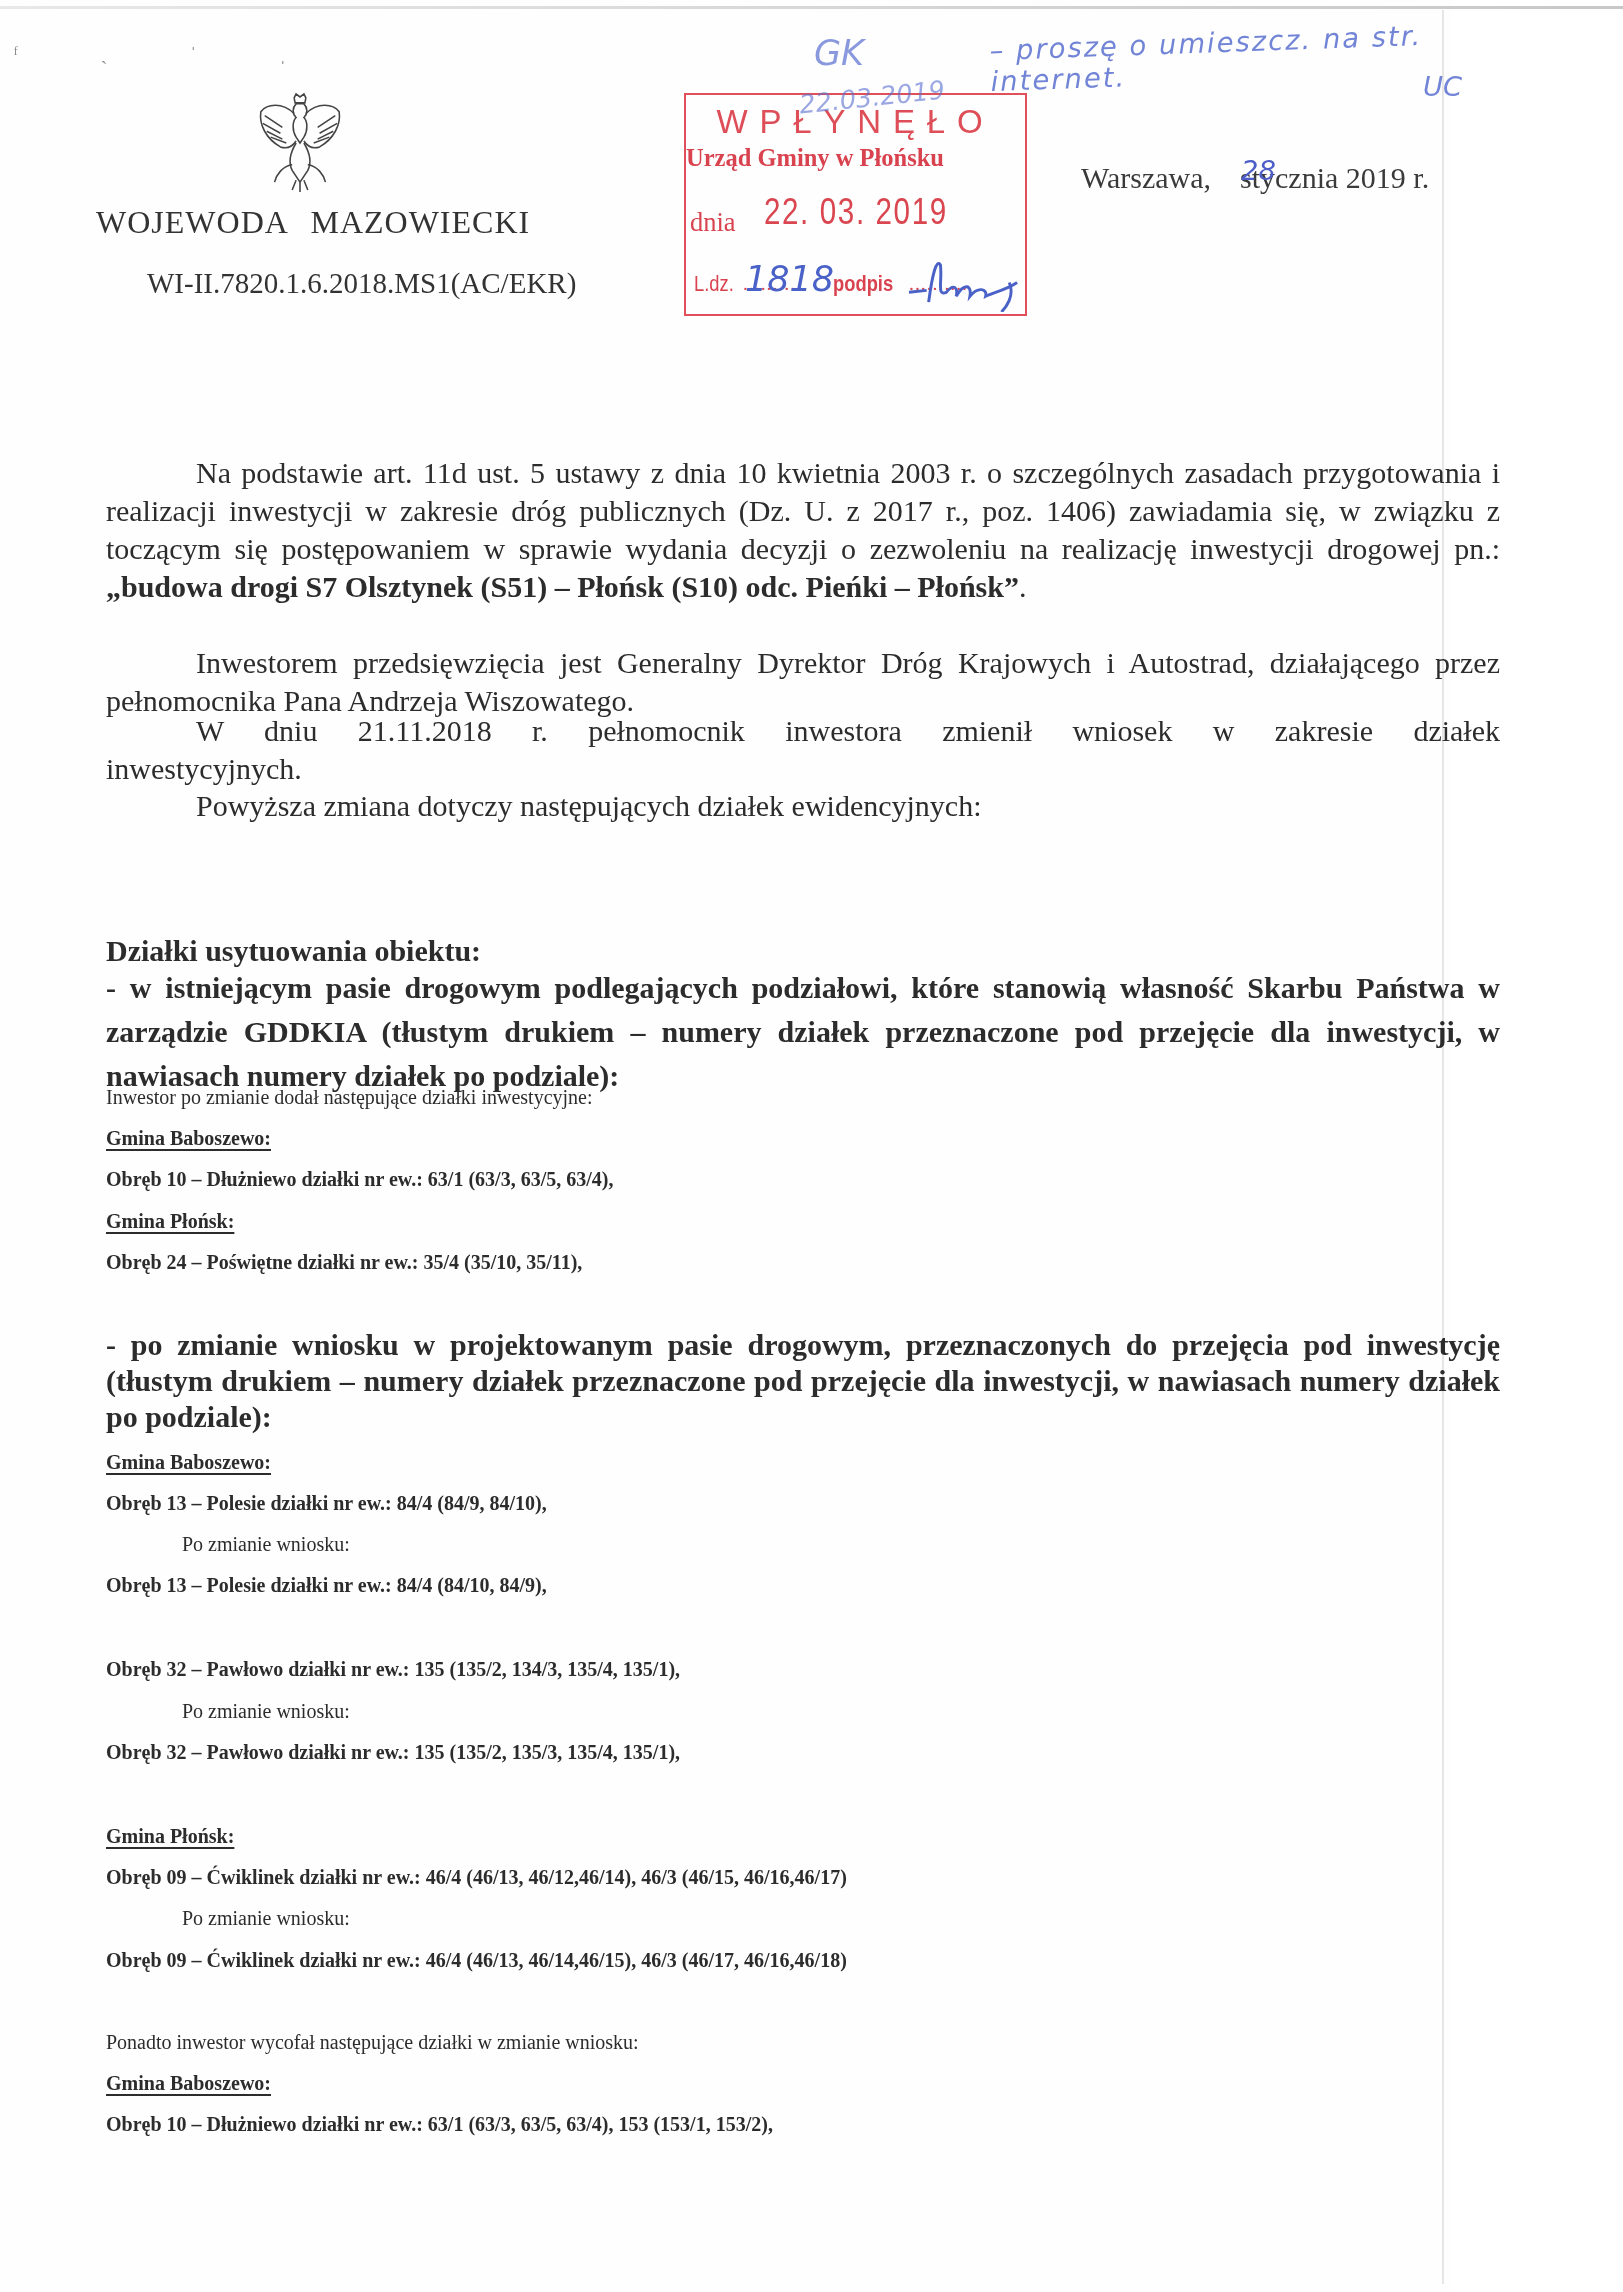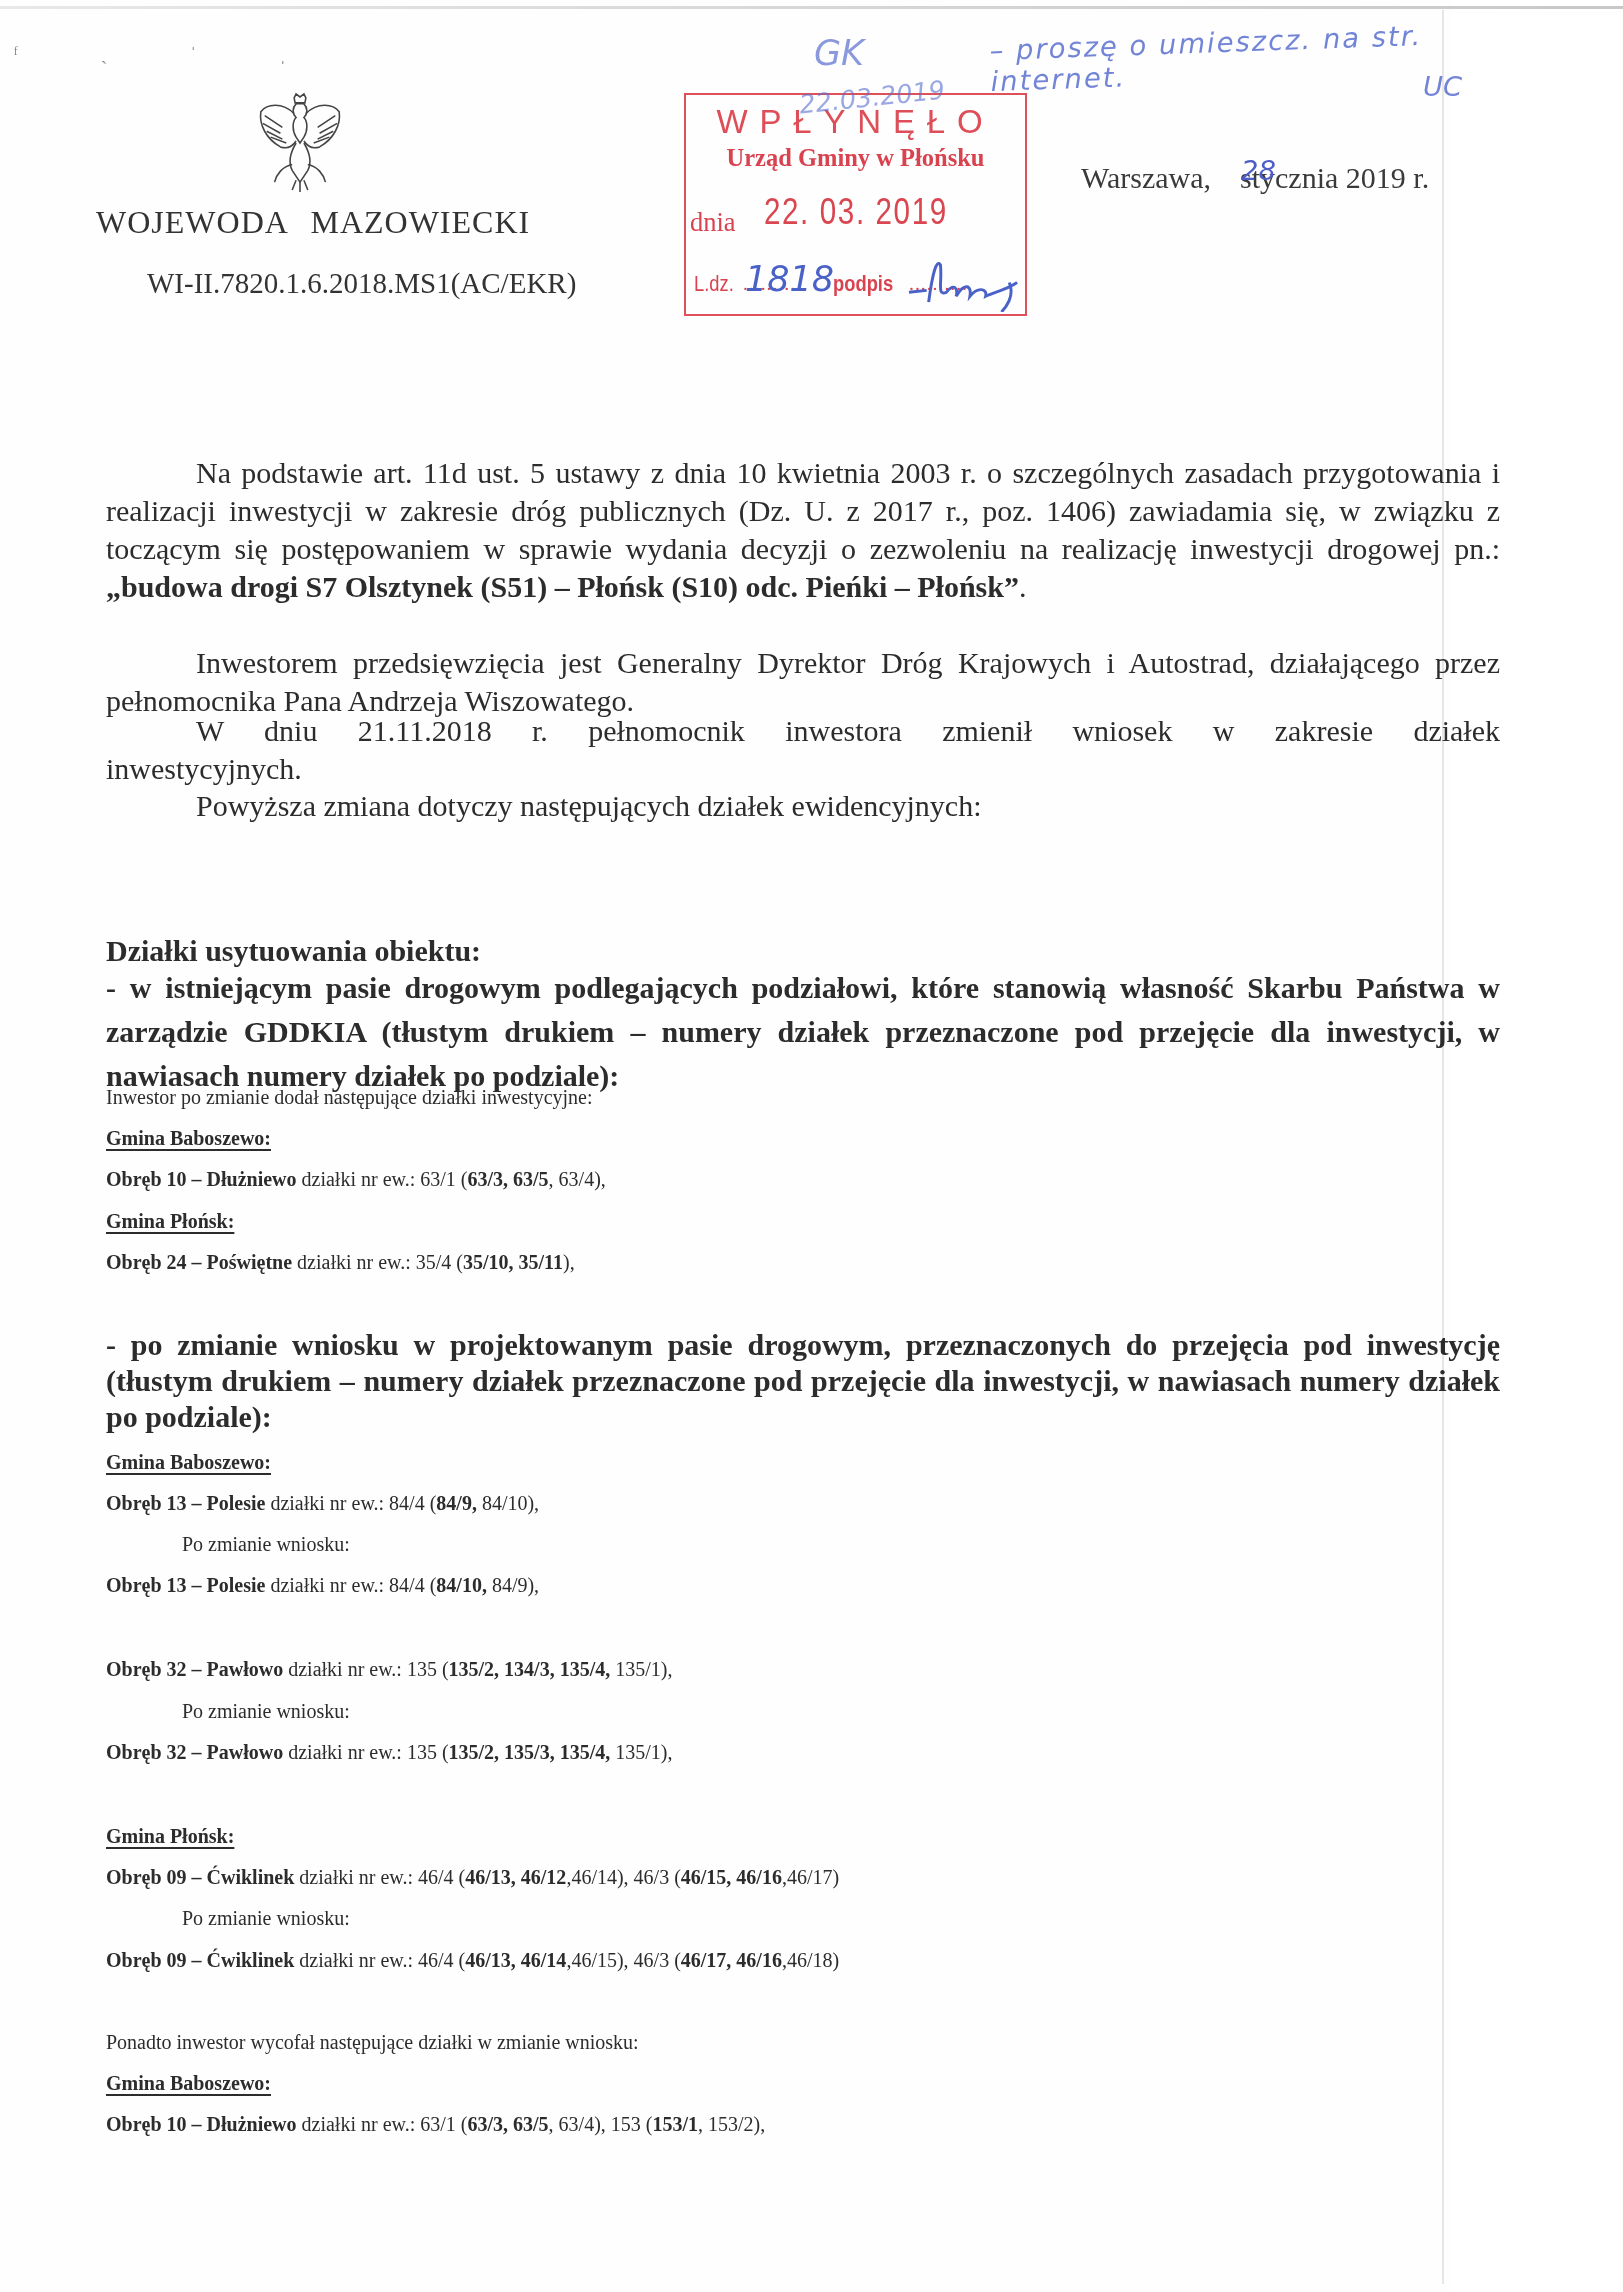--- a/index.html
+++ b/index.html
@@ -14,21 +14,21 @@
 
   
   .emblem { position: absolute; left: 253px; top: 92px; width: 94px; height: 102px; }
   .issuer { position: absolute; left: 96px; top: 204px; font-size: 32px; letter-spacing: 1px; color: #333; }
   .issuer .gap { display: inline-block; width: 21.6px; }
   .ref-no { position: absolute; left: 147px; top: 267px; font-size: 29px; color: #333; }
 
   
   .stamp { position: absolute; left: 684px; top: 93px; width: 343px; height: 223px; border: 2.9px solid #e0505a; box-sizing: border-box; color: #d9434f; }
   .stamp .st-title { position: absolute; left: 0; right: 0; top: 7.8px; text-align: center; font-family: "Liberation Sans", "DejaVu Sans", sans-serif; font-size: 33px; letter-spacing: 11.8px; color: #de4e58; }
-  .stamp .st-office { position: absolute; left: 0; right: 0; top: 49px; text-align: center; font-size: 24.5px; font-weight: bold; color: #d9434f; }
+  .stamp .st-office { position: absolute; left: 0; right: 0; top: 49px; font-size: 24.5px; font-weight: bold; color: #d9434f; }
   .stamp .st-dnia { position: absolute; left: 3.9px; top: 112px; font-size: 26.5px; }
   .stamp .st-date { position: absolute; left: 78px; top: 96px; font-family: "Liberation Sans", "DejaVu Sans", sans-serif; font-size: 37px; letter-spacing: 2px; transform: scaleX(0.8); transform-origin: left; color: #d94650; }
   .stamp .st-ldz { position: absolute; left: 7.8px; top: 176px; font-size: 21.6px; font-family: "Liberation Sans", "DejaVu Sans", sans-serif; transform: scaleX(0.85); transform-origin: left; }
   .stamp .st-dots1 { position: absolute; left: 57px; top: 178px; font-size: 19.6px; letter-spacing: 1px; }
   .stamp .st-podpis { position: absolute; left: 147px; top: 176px; font-size: 21.6px; font-family: "Liberation Sans", "DejaVu Sans", sans-serif; font-weight: bold; transform: scaleX(0.85); transform-origin: left; }
   .stamp .st-dots2 { position: absolute; left: 223px; top: 178px; font-size: 19.6px; letter-spacing: 1px; }
 
   
   .hand { position: absolute; font-family: "DejaVu Sans", sans-serif; color: #5a6fd0; font-style: italic; }
   .hand-note { left: 814px; top: 27.4px; font-size: 27.4px; transform: rotate(-2deg); letter-spacing: 2px; opacity: .85; }
@@ -53,21 +53,21 @@
   .p3 { top: 712px; }
   .p4 { top: 787px; }
   .bold { font-weight: bold; }
 
   .section { position: absolute; left: 106px; width: 1394px; font-size: 30px; line-height: 43px; color: #2c2c2c; }
   .sec1-head { top: 929px; font-weight: bold; }
   .sec1-text { top: 966px; font-weight: bold; text-align: justify; line-height: 44px; }
 
   .line { position: absolute; left: 106px; font-size: 20px; white-space: nowrap; color: #2c2c2c; }
   .u { text-decoration: underline; font-weight: bold; text-underline-offset: 3.9px; }
-  .plain { font-weight: normal; }
+  .plain { font-weight: bold; }
   .subindent { left: 182px; }
 
   .sec2-text { top: 1327px; font-weight: bold; text-align: justify; line-height: 36px; }
 </style>
 </head>
 <body>
 
 <div class="page">
   <div class="scan-edge-top"></div>
   <div class="scan-edge-right"></div>

